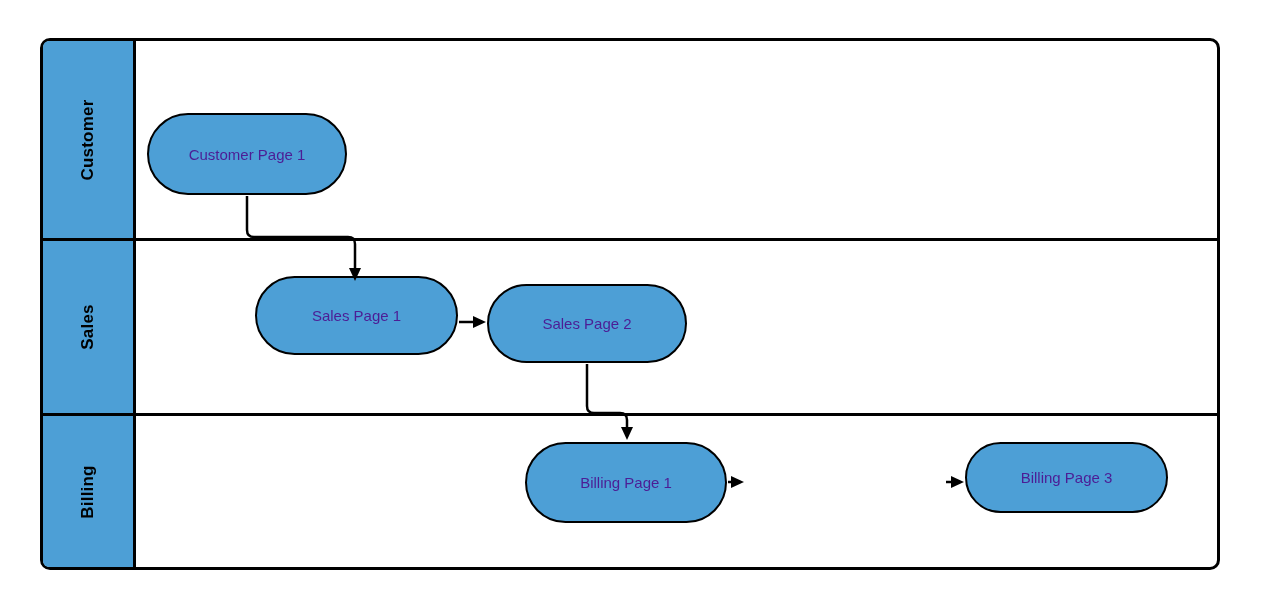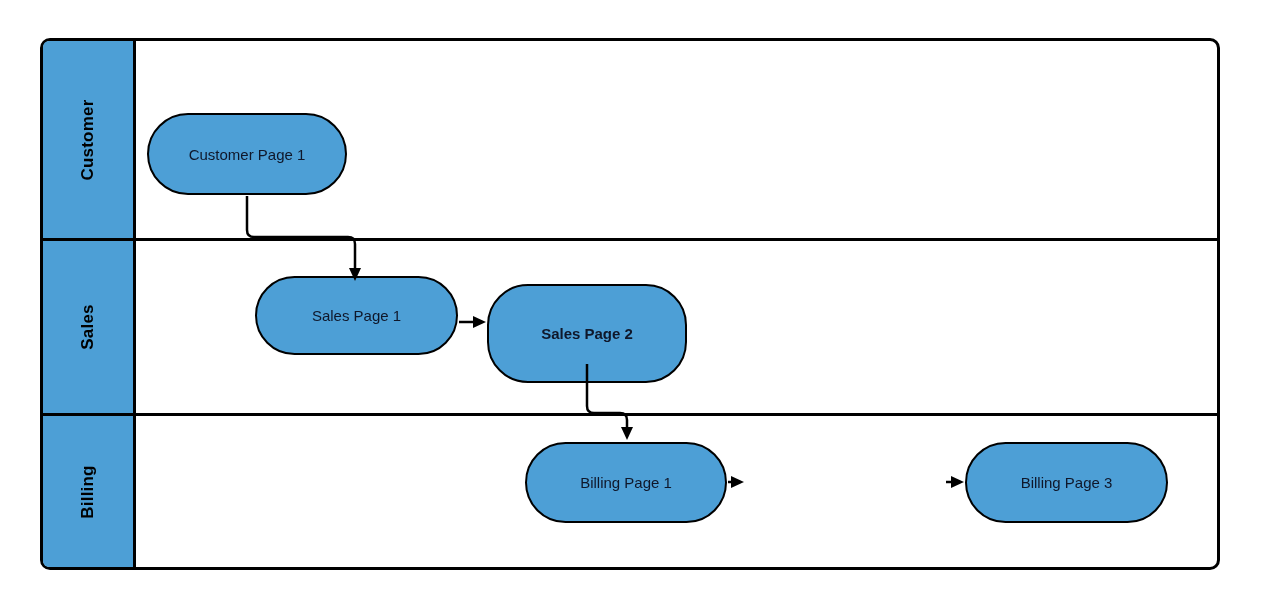--- a/index.html
+++ b/index.html
@@ -80,29 +80,29 @@
     background: var(--shape-fill, #4D9FD6);
     border: 2px solid var(--shape-border, #000000);
     border-radius: 41px;
     display: flex;
     align-items: center;
     justify-content: center;
     z-index: 4;
   }
   .node-label {
     font-size: 15px;
-    color: #0f172a;
+    color: #4c1d95;
     text-align: center;
   }
   .n-customer-1 { left: 147px; top: 113px; width: 200px; height: 82px; }
   .n-sales-1    { left: 255px; top: 276px; width: 203px; height: 79px; }
-  .n-sales-2    { left: 487px; top: 284px; width: 200px; height: 99px; font-weight: bold; }
+  .n-sales-2    { left: 487px; top: 284px; width: 200px; height: 79px; }
   .n-billing-1  { left: 525px; top: 442px; width: 202px; height: 81px; }
   .n-billing-2  { left: 745px; top: 442px; width: 200px; height: 81px; }
-  .n-billing-3  { left: 965px; top: 442px; width: 203px; height: 81px; }
+  .n-billing-3  { left: 965px; top: 442px; width: 203px; height: 71px; }
   
   .edges {
     position: absolute;
     left: 0;
     top: 0;
     width: 1261px;
     height: 611px;
     z-index: 6;
     pointer-events: none;
   }

